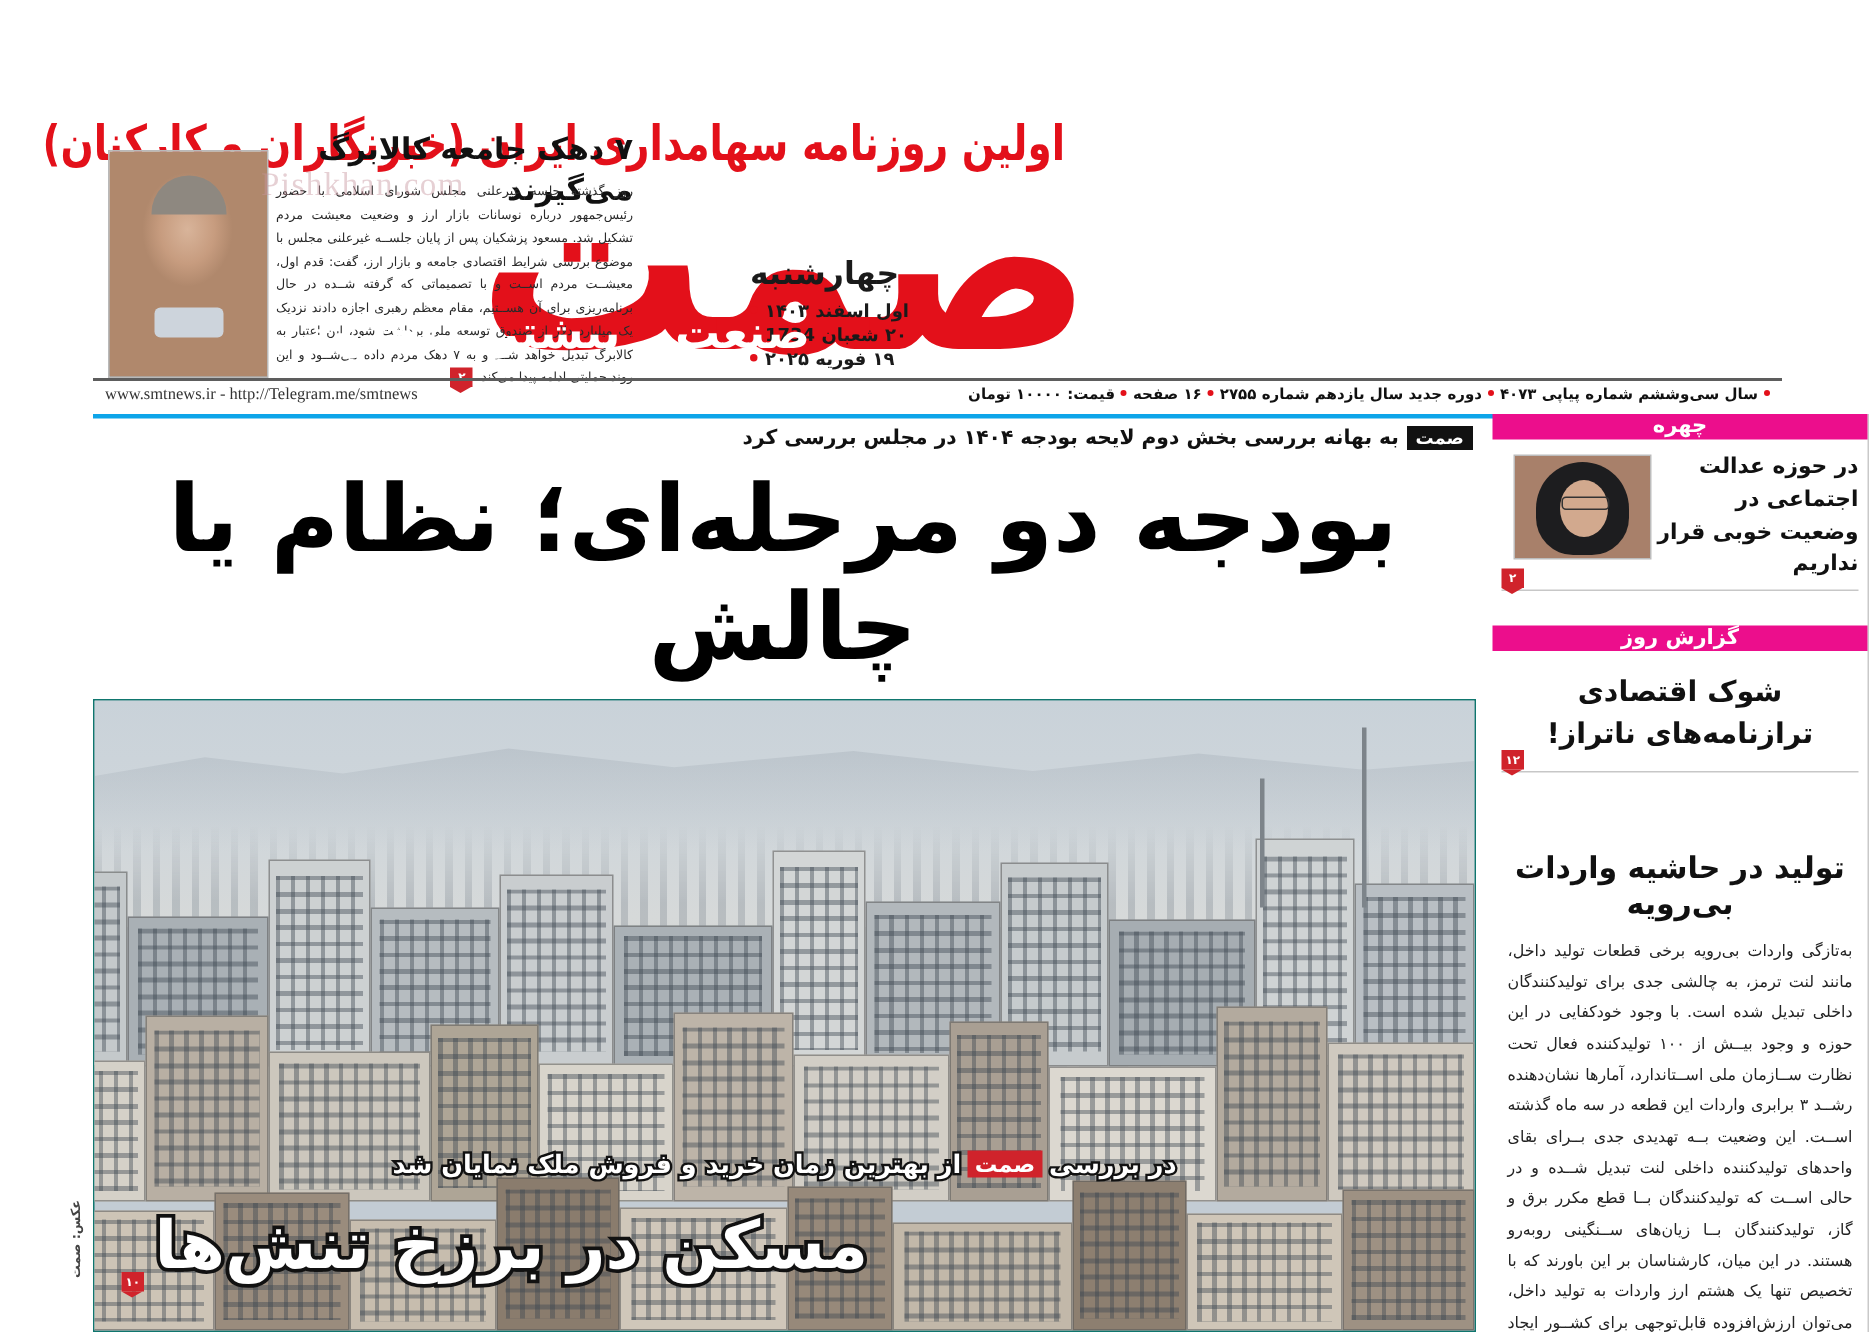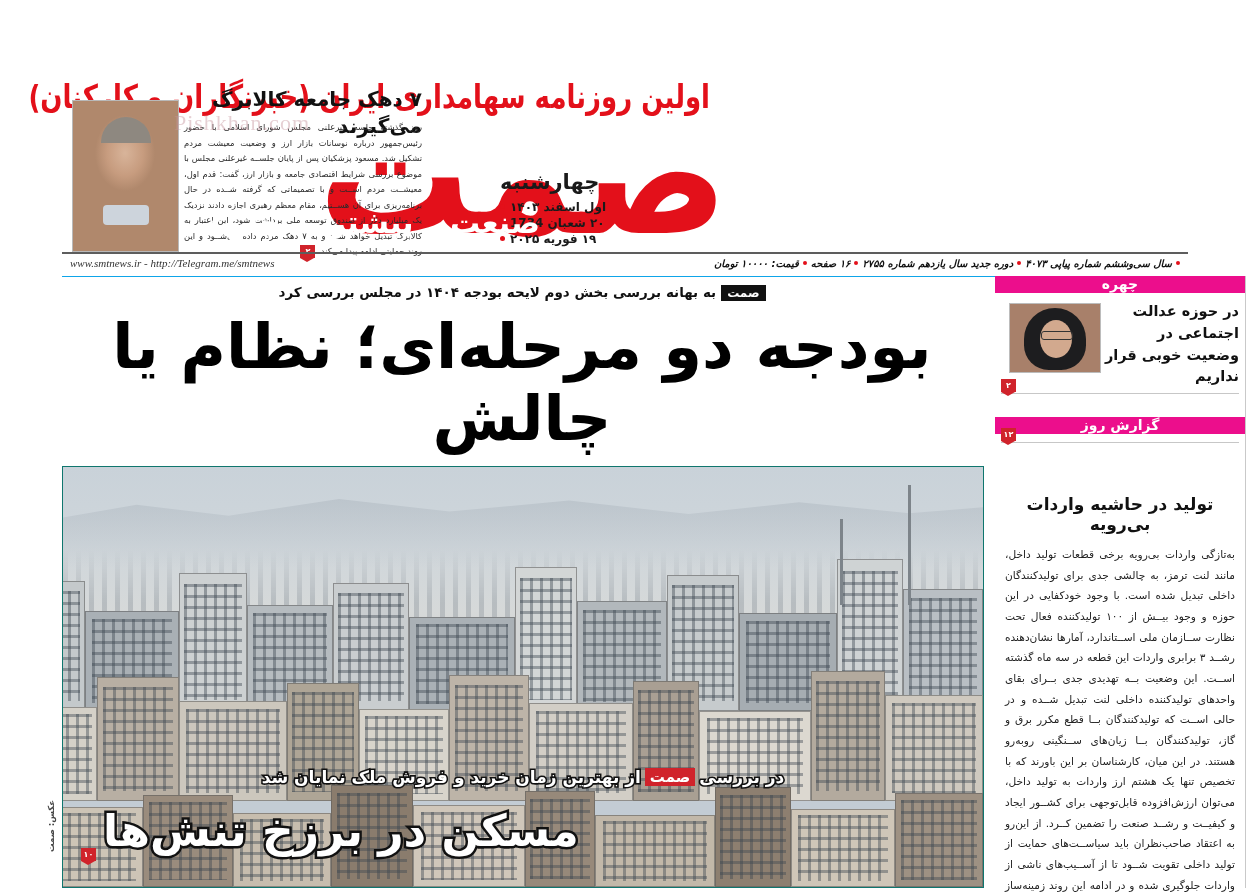--- a/index.html
+++ b/index.html
@@ -111,42 +111,42 @@
   .pgbadge::after{
     content:"";position:absolute;left:0;bottom:-4px;
     border-left:7px solid transparent;border-right:7px solid transparent;
     border-top:4px solid #d0232b;width:0;height:0;
     transform:translateX(0);
   }
 
   
   .infobar{
     position:absolute;left:62px;top:252px;width:1126px;height:22px;
-    border-top:2px solid #5d5d5d;border-bottom:1px solid #0ea5e9;font-style:italic;
+    border-top:2px solid #5d5d5d;border-bottom:3px solid #0ea5e9;
   }
   .infobar .urls{
     position:absolute;left:8px;top:3px;
     font-family:"Liberation Serif",serif;
     font-size:11px;color:#333;direction:ltr;
   }
   .infobar .issue{
     position:absolute;right:4px;top:4px;
     font-size:10px;font-weight:bold;color:#111;white-space:nowrap;
   }
   .infobar .issue .dot{
     display:inline-block;width:4px;height:4px;background:#e3101a;
     border-radius:50%;margin:0 4px;vertical-align:2px;
   }
 
   
   .main-col{
     position:absolute;left:62px;top:280px;width:920px;
   }
   .kicker{
-    text-align:center;font-size:13.5px;font-weight:bold;color:#111;
+    font-size:13.5px;font-weight:bold;color:#111;
     margin:4px 0 0 0;white-space:nowrap;
   }
   .kicker .logo-chip{
     display:inline-block;background:#111;color:#fff;
     padding:1px 6px;font-size:12px;font-weight:bold;
     margin-left:5px;letter-spacing:-1px;
   }
   .main-head{
     text-align:center;
     font-size:62px;font-weight:bold;color:#000;
@@ -295,21 +295,21 @@
     clear:both;border-top:1px solid #c7c7c7;margin:5px 0 0 0;
     position:relative;height:1px;
   }
   .sb-rule .pgbadge{position:absolute;right:auto;left:0;top:-15px;}
   .sb-after{height:16px;}
   .sb-lead{
     font-size:10.6px;line-height:1.95;text-align:justify;color:#232323;
     padding:0 4px;
   }
   .sb-head2{
-    font-size:17px;font-weight:bold;color:#111;
+    font-size:20px;font-weight:bold;color:#111;
     text-align:center;margin:12px 0 10px 0;
   }
 </style>
 </head>
 <body>
 
 <div class="page">
 
   <div class="masthead">
 
@@ -445,20 +445,21 @@
       </div>
       <div class="sb-title">در حوزه عدالت اجتماعی در وضعیت خوبی قرار نداریم</div>
       <div class="sb-rule">
         <span class="pgbadge">۲</span>
       </div>
     </div>
     <div class="sb-after"></div>
 
     <div class="band">گزارش روز</div>
     <div class="sb-item">
+      <div class="sb-title-c">شوک اقتصادی ترازنامه‌های ناتراز!</div>
       <div class="sb-rule">
         <span class="pgbadge">۱۲</span>
       </div>
     </div>
     <div class="sb-after"></div>
 
     <div class="sb-after"></div>
 
     <div class="sb-item">
       <div class="sb-head2">تولید در حاشیه واردات بی‌رویه</div>

